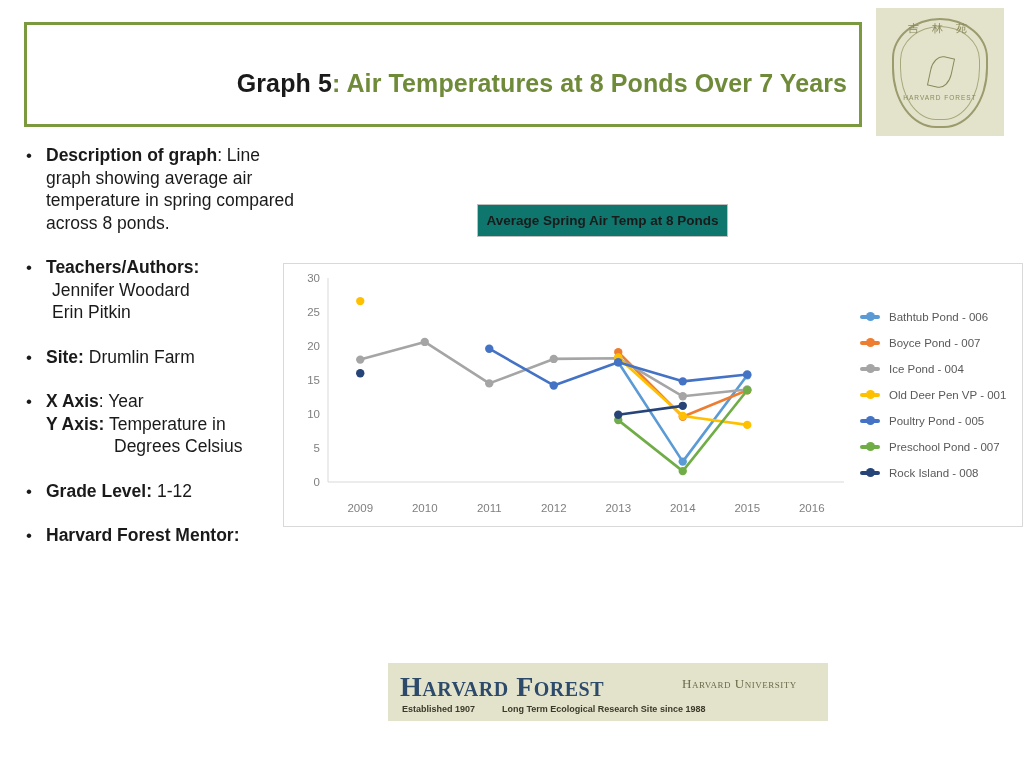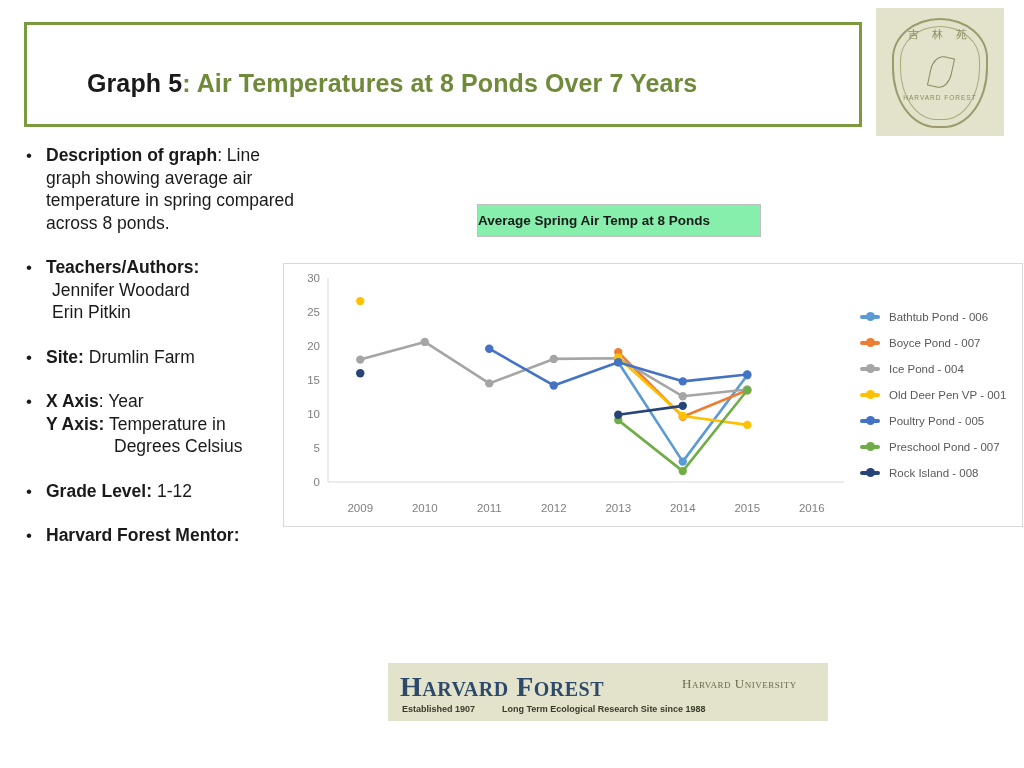--- a/index.html
+++ b/index.html
@@ -4,21 +4,21 @@
 <style>
   html,body{margin:0;padding:0;}
   body{
     width:1024px;height:768px;background:#ffffff;
     font-family:"Liberation Sans", sans-serif;
     position:relative;overflow:hidden;
   }
   
   #title-banner{
     position:absolute;left:24px;top:22px;width:838px;height:105px;
-    border:3px solid #7b9a3f;background:#ffffff;box-sizing:border-box;
+    border:3px solid #7b9a3f;background:#ffffff;box-sizing:border-box;text-align:right;
   }
   #title-text{
     position:absolute;left:60px;top:44px;width:760px;
     font-size:25px;font-weight:bold;color:#6f8b3a;letter-spacing:0.1px;
   }
   #title-text .lead{color:#1a1a1a;}
   
   #seal-box{
     position:absolute;left:876px;top:8px;width:128px;height:128px;
     background:#e3e3cc;overflow:hidden;
@@ -27,21 +27,21 @@
     position:absolute;left:16px;top:10px;width:96px;height:110px;
     border-radius:48px 48px 44px 44px/40px 40px 60px 60px;
     border:2px solid #9b9b6e;box-sizing:border-box;
   }
   #seal-ring{
     position:absolute;left:24px;top:18px;width:80px;height:94px;
     border-radius:40px 40px 36px 36px/34px 34px 52px 52px;
     border:1px solid #a8a87c;box-sizing:border-box;
   }
   .seal-chars{
-    position:absolute;top:19px;left:0;width:128px;text-align:center;
+    position:absolute;top:13px;left:0;width:128px;text-align:center;
     font-size:11px;color:#8a8a5c;letter-spacing:5px;
   }
   .seal-leaf{
     position:absolute;left:54px;top:48px;width:20px;height:30px;
     border-radius:50% 0 50% 0;border:1px solid #8a8a5c;
     transform:rotate(12deg);
   }
   .seal-bottom{
     position:absolute;top:86px;left:0;width:128px;text-align:center;
     font-size:6.5px;color:#8a8a5c;letter-spacing:1px;
@@ -53,23 +53,23 @@
   }
   .bullet-row{position:relative;padding-left:32px;margin-bottom:0;}
   .bullet-row .dot{
     position:absolute;left:12px;top:1px;font-size:17px;line-height:22px;color:#1a1a1a;
   }
   .b{font-weight:bold;}
   .gap{height:22px;}
   .indent{padding-left:38px;}
   
   #chart-title-box{
-    position:absolute;left:477px;top:204px;width:284px;height:33px;
-    border:1px solid #bfbfbf;background:#86efac;box-sizing:border-box;
-    display:flex;align-items:center;
+    position:absolute;left:477px;top:204px;width:251px;height:33px;
+    border:1px solid #bfbfbf;background:#0f766e;box-sizing:border-box;
+    display:flex;align-items:center;justify-content:center;
   }
   #chart-title-box span{font-size:13.5px;font-weight:bold;color:#1a1a1a;}
   #chart-card{
     position:absolute;left:283px;top:263px;width:740px;height:264px;
     border:1px solid #d9d9d9;background:#ffffff;box-sizing:border-box;
   }
   #plot{position:absolute;left:0;top:0;width:740px;height:264px;}
   #legend{
     position:absolute;left:576px;top:40px;width:160px;text-align:right;
   }

